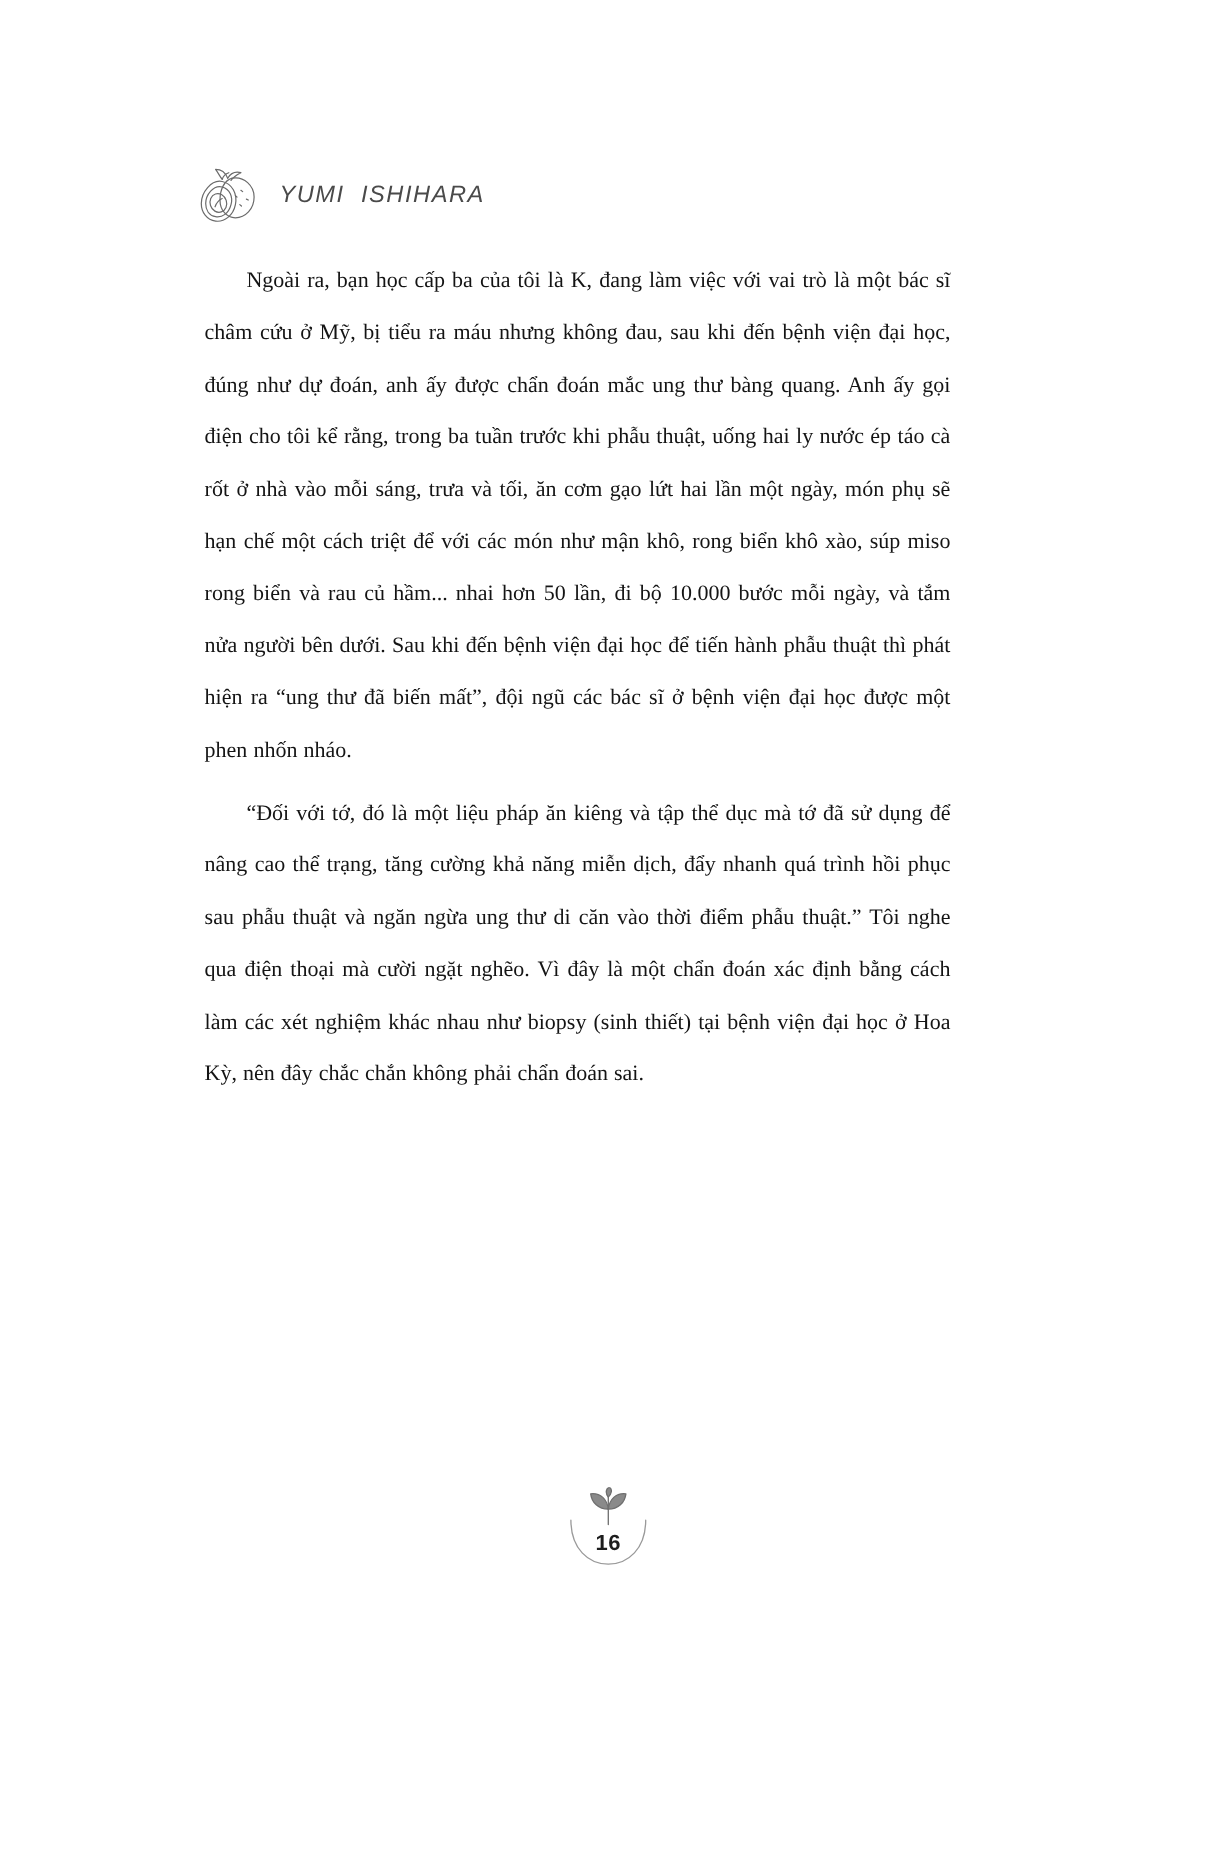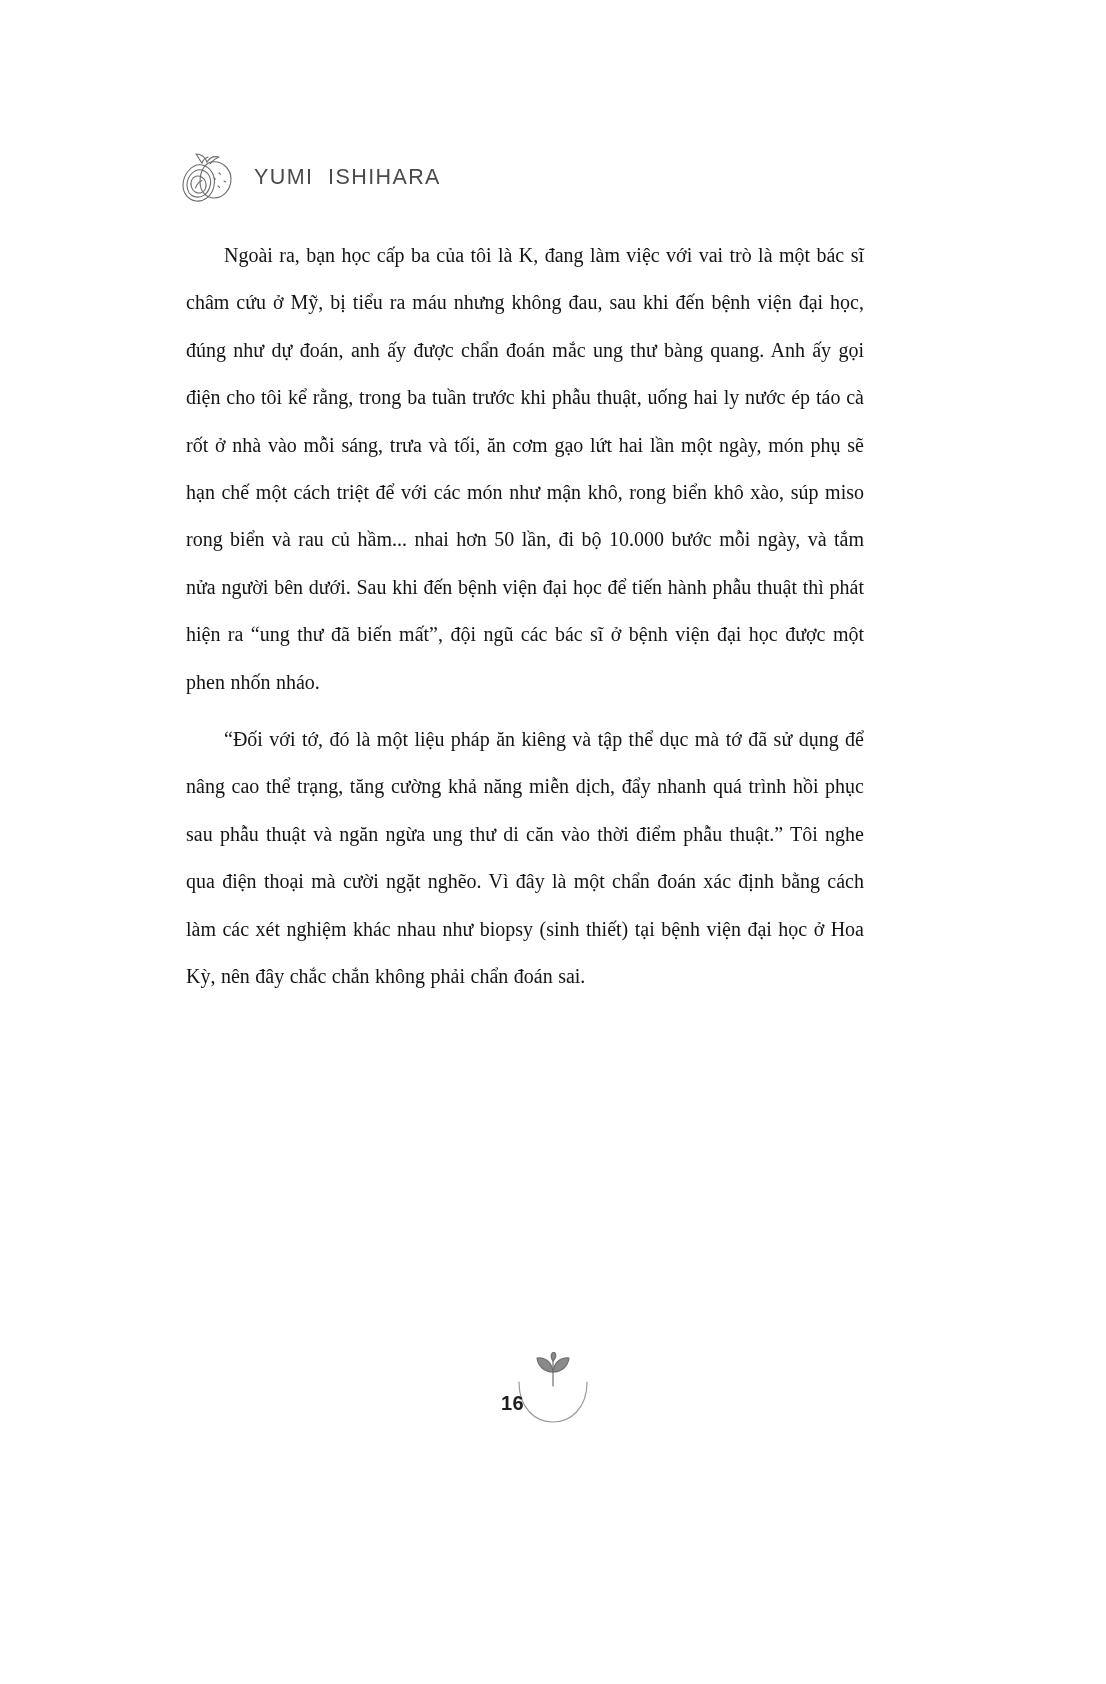--- a/index.html
+++ b/index.html
@@ -24,20 +24,21 @@
 
   
   .running-head {
     position: absolute;
     left: 178px;
     top: 148px;
     display: flex;
     align-items: center;
     gap: 14px;
     height: 58px;
+    font-style: italic;
   }
   .head-mark {
     width: 62px;
     height: 58px;
     flex: 0 0 auto;
   }
   .head-mark svg { display: block; }
   .head-author {
     font-family: "Liberation Sans", "DejaVu Sans", sans-serif;
     font-size: 21.5px;
@@ -87,21 +88,21 @@
     width: 104px;
     height: 76px;
     position: relative;
   }
   .folio-orn svg { display: block; }
   .folio-num {
     position: absolute;
     top: 40px;
     left: 0;
     right: 0;
-    text-align: left;
+    text-align: center;
     font-family: "Liberation Sans", "DejaVu Sans", sans-serif;
     font-size: 20px;
     font-weight: 700;
     color: #1d1d1d;
     letter-spacing: 0.5px;
   }
 </style>
 </head>
 <body>
 

